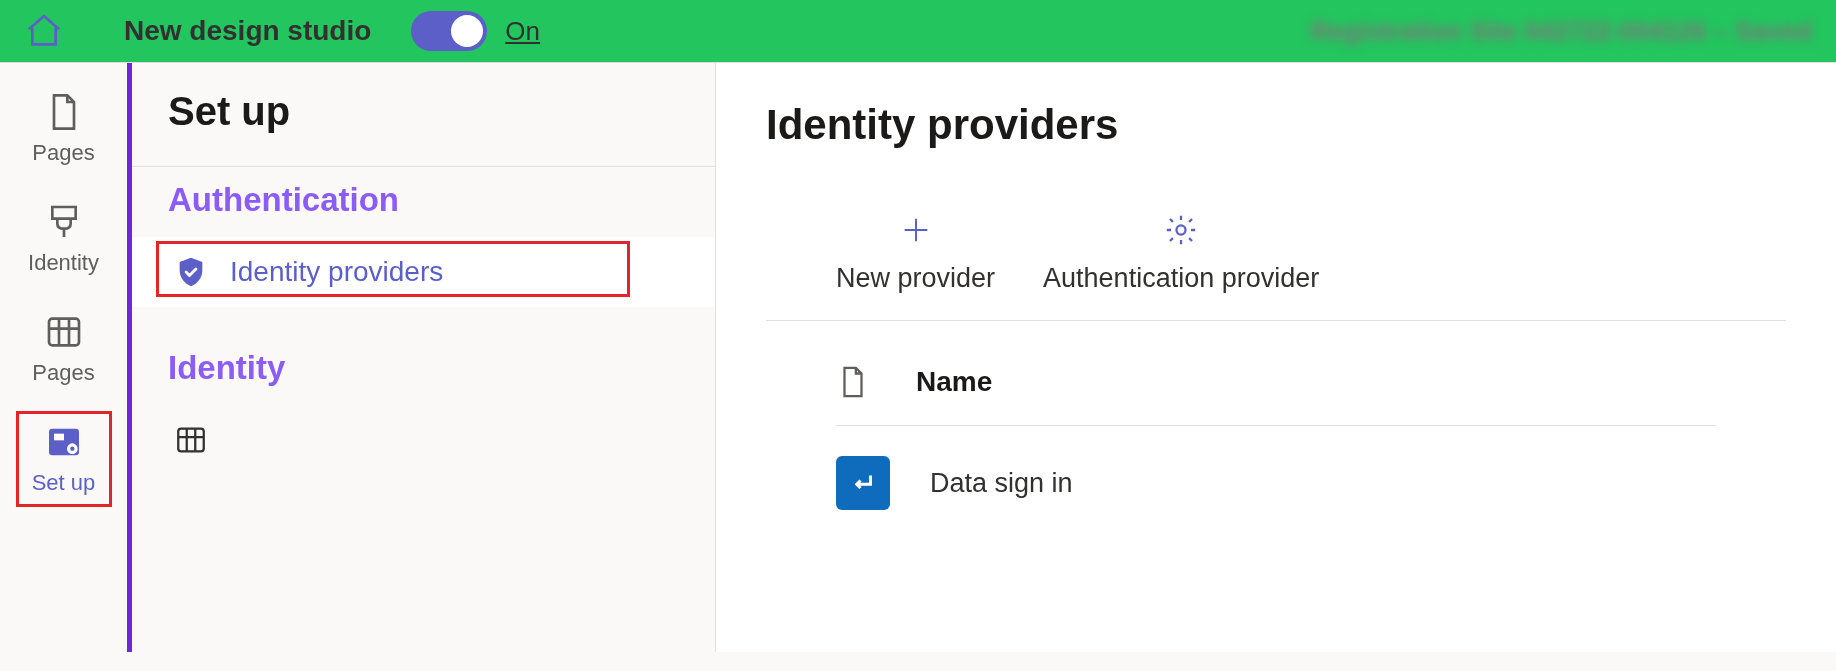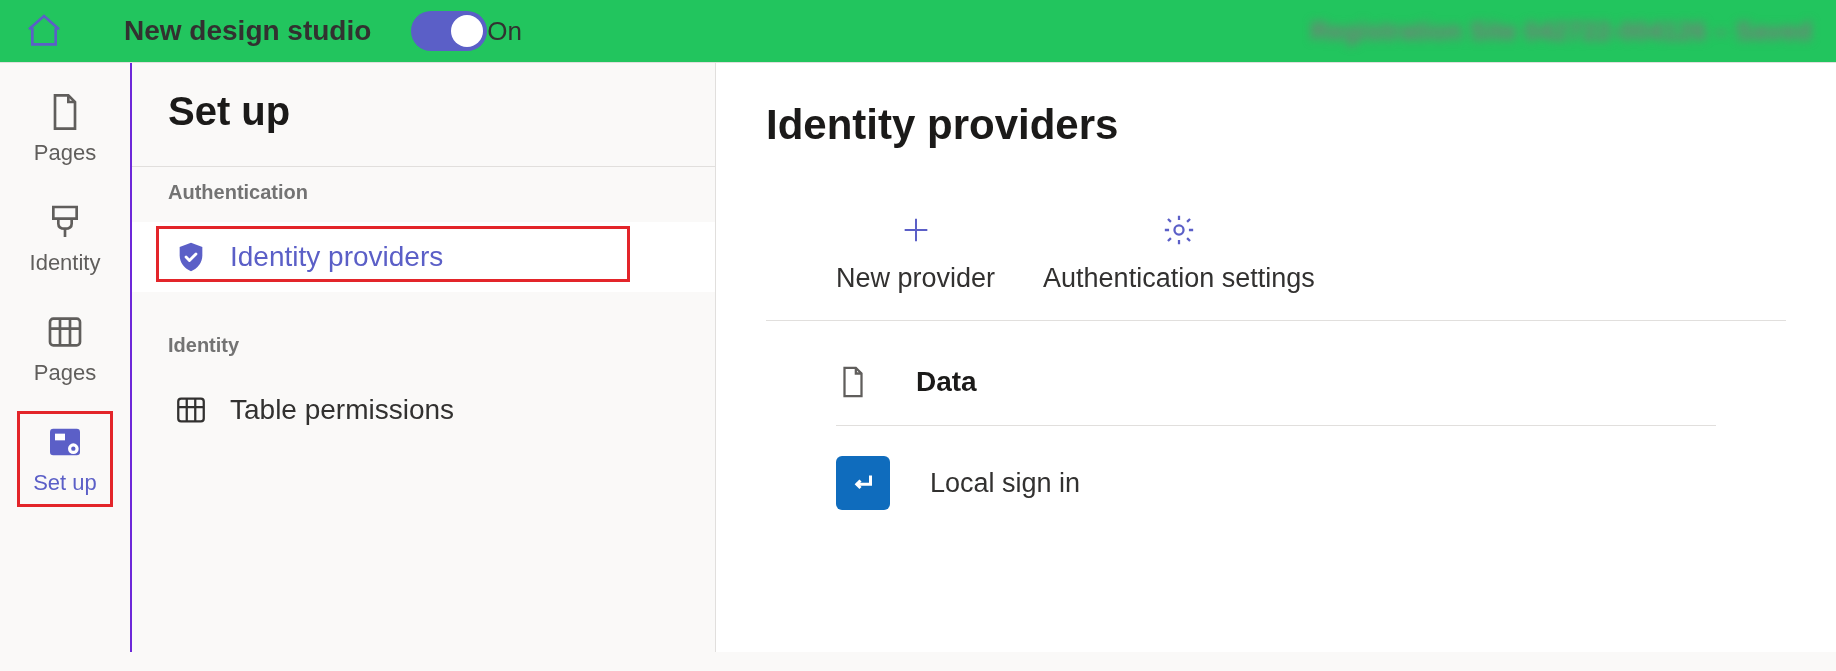--- a/index.html
+++ b/index.html
@@ -25,21 +25,21 @@
     display:flex;align-items:center;justify-content:center;
     color:#5b5fc7;
     margin-right: 60px;
   }
   .topbar .studio-label {
     font-size: 28px;
     font-weight: 600;
     color:#323130;
   }
   .toggle-wrap {
-    display:flex; align-items:center; margin-left:40px; 
+    display:flex; align-items:center; margin-left:40px; gap:18px;text-decoration:underline;
   }
   .toggle {
     width:76px;height:40px;border-radius:20px;
     background:#5b5fc7;position:relative;cursor:pointer;
   }
   .toggle .knob {
     position:absolute;top:4px;right:4px;width:32px;height:32px;
     background:#fff;border-radius:50%;
   }
   .toggle-state {
@@ -50,21 +50,21 @@
     font-size:26px;font-weight:600;color:#7a7a7a;
     filter: blur(5px);
     user-select:none;
   }
   
   .layout {
     display:flex;height:calc(100% - 82px);
   }
   
   .rail {
-    width:132px;background:#faf9f8;border-right:2px solid #6d28d9;
+    width:132px;background:#faf9f8;border-right:5px solid #6d28d9;
     display:flex;flex-direction:column;align-items:center;
     padding-top:18px;gap:14px;
   }
   .rail-item {
     width:96px;height:96px;
     display:flex;flex-direction:column;align-items:center;justify-content:center;
     gap:8px;cursor:pointer;
     color:#605e5c;
     font-size:22px;
   }
@@ -77,21 +77,21 @@
   }
   
   .panel {
     width:584px;background:#faf9f8;border-right:1px solid #e1dfdd;
     padding-top:26px;
   }
   .panel h1 {
     font-size:40px;font-weight:700;padding:0 36px 32px 36px;color:#1b1a19;
   }
   .section-label {
-    font-size:20px;font-weight:600;color:#737373;
+    font-size:33px;font-weight:600;color:#8b5cf6;
     padding:14px 36px 18px 36px;
   }
   .nav-item {
     display:flex;align-items:center;gap:22px;
     padding:18px 36px 18px 42px;
     font-size:28px;cursor:pointer;
     color:#323130;
   }
   .nav-item svg{width:34px;height:34px;flex-shrink:0}
   .nav-item.selected {
@@ -209,55 +209,54 @@
       <span>Identity providers</span>
       <div class="hl-rect"></div>
     </div>
 
     <div class="section-label" style="padding-top:42px">Identity</div>
     <div class="nav-item">
       <svg viewBox="0 0 24 24" fill="none" stroke="currentColor" stroke-width="1.6">
           <rect x="3" y="4" width="18" height="16" rx="2"></rect>
           <path d="M3 10h18M9 4v16M15 4v16"></path>
         </svg>
-      <span>Table permissions</span>
     </div>
   </div>
 
   <div class="content">
     <h1>Identity providers</h1>
 
     <div class="cmdbar">
       <div class="cmd">
         <svg viewBox="0 0 24 24" fill="none" stroke="currentColor" stroke-width="1.4">
             <path d="M12 4v16M4 12h16"></path>
           </svg>
         <span>New provider</span>
       </div>
       <div class="cmd">
         <svg viewBox="0 0 24 24" fill="none" stroke="currentColor" stroke-width="1.6">
             <circle cx="12" cy="12" r="3.2"></circle>
             <path d="M12 2v3M12 19v3M4.2 4.2l2.1 2.1M17.7 17.7l2.1 2.1M2 12h3M19 12h3M4.2 19.8l2.1-2.1M17.7 6.3l2.1-2.1"></path>
           </svg>
-        <span>Authentication settings</span>
+        <span>Authentication provider</span>
       </div>
     </div>
 
     <div class="tbl">
       <div class="tbl-header">
         <svg class="col-icon" viewBox="0 0 24 24" fill="none" stroke="currentColor" stroke-width="1.6">
             <path d="M6 2h8l4 4v16H6z"></path>
             <path d="M14 2v4h4"></path>
           </svg>
-        <div class="col-name">Data</div>
+        <div class="col-name">Name</div>
       </div>
       <div class="tbl-row">
         <div class="row-icon">
           <svg viewBox="0 0 24 24" fill="none" stroke="currentColor" stroke-width="2.4">
               <path d="M18 6v7H7"></path>
               <path d="m10 10-3 3 3 3"></path>
             </svg>
         </div>
-        <span>Local sign in</span>
+        <span>Data sign in</span>
       </div>
     </div>
   </div>
 </div>
 
 </body></html>

